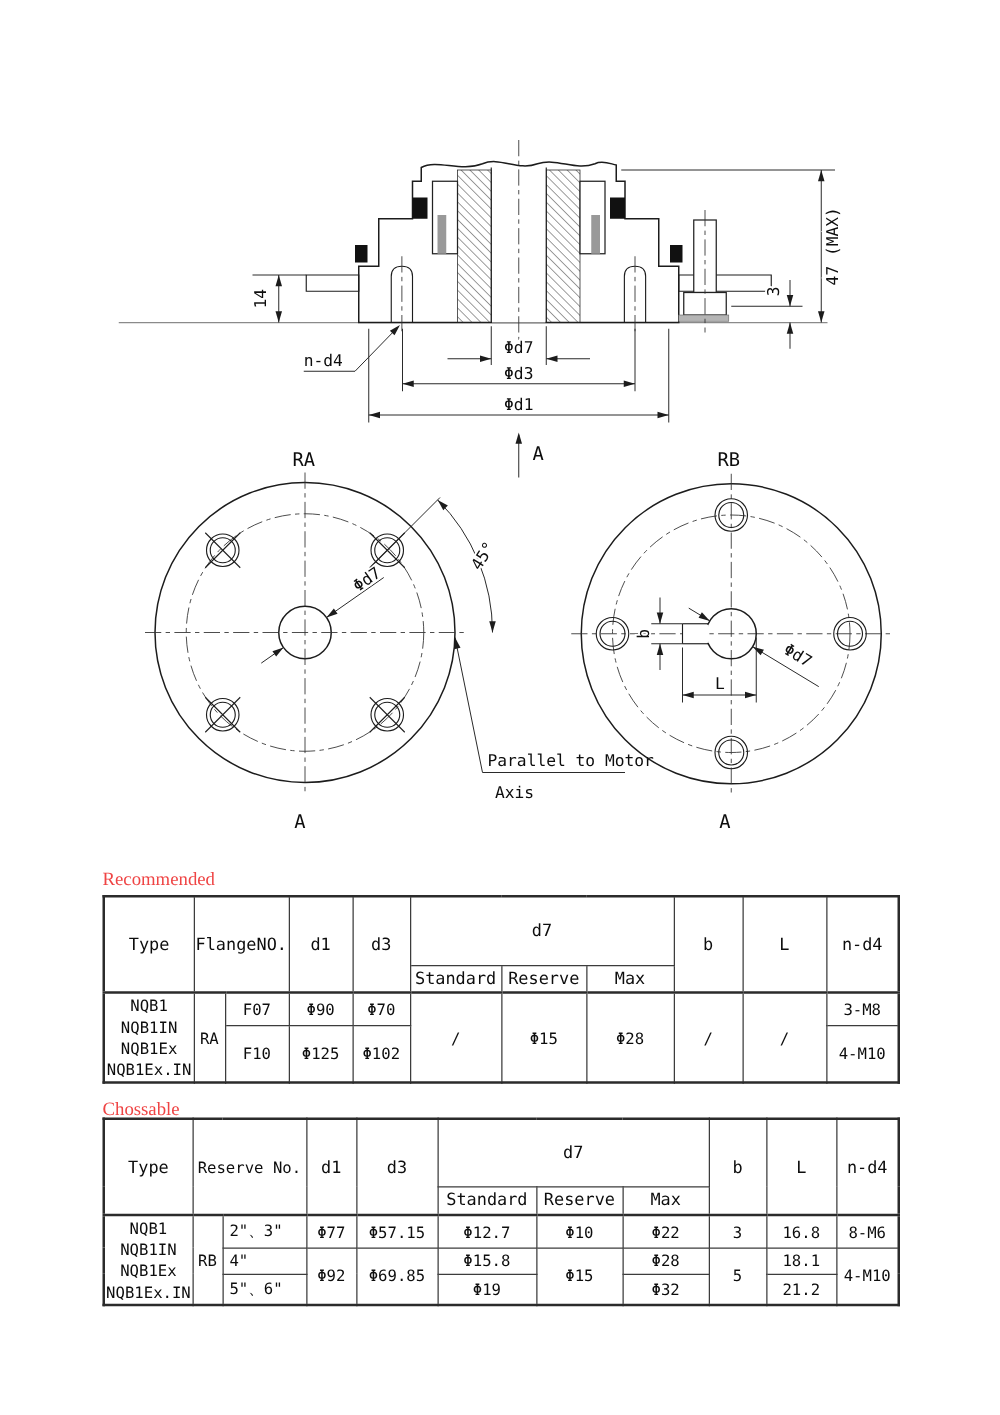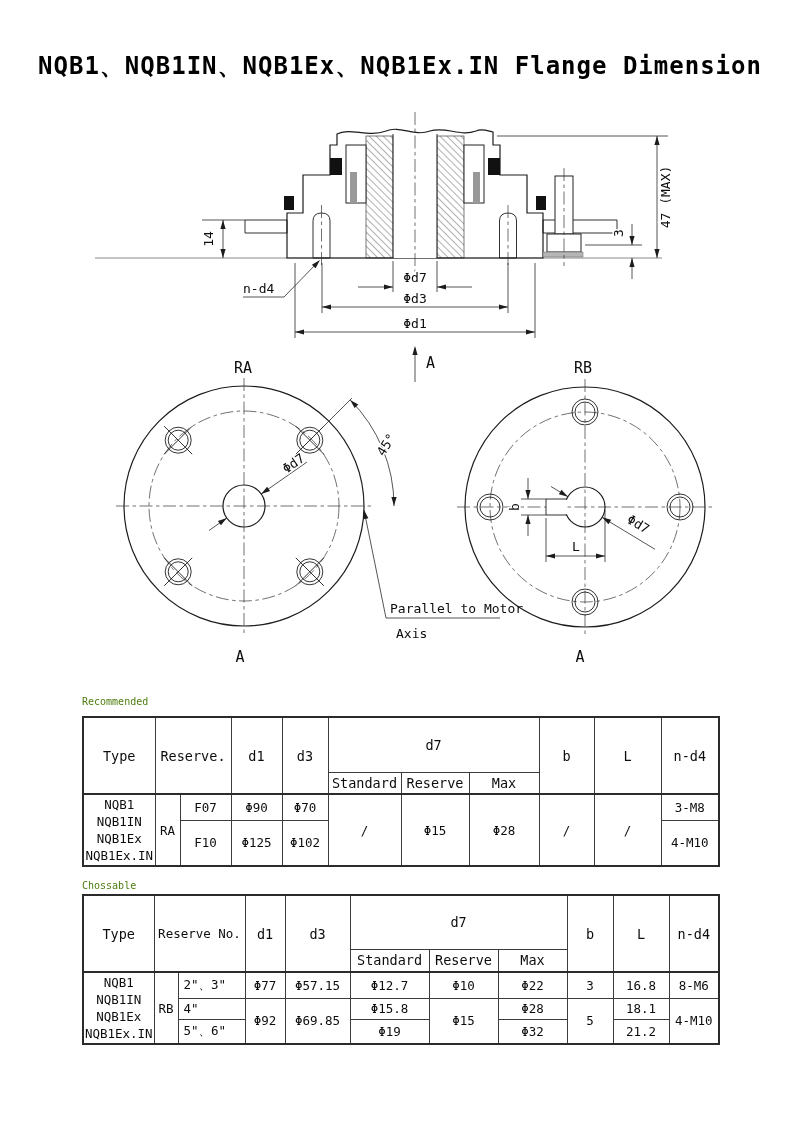--- a/index.html
+++ b/index.html
@@ -1,21 +1,21 @@
 <!DOCTYPE html>
 <html><head>
 <meta charset="utf-8">
 <style>
   html,body{margin:0;padding:0;background:#888;}
   #page{position:relative;width:800px;height:1132px;background:#ffffff;margin:0 auto;
         font-family:"DejaVu Sans Mono","Liberation Mono",monospace;color:#111;overflow:hidden;}
   .abs{position:absolute;}
   #title{top:50px;left:0;width:800px;text-align:center;font-size:24px;letter-spacing:1px;
          font-family:"DejaVu Sans Mono","Liberation Mono",monospace;font-weight:bold;color:#000;}
-  .tbl-head{font-size:10px;color:#4d7c0f;}
+  .tbl-head{font-size:15px;color:#ef4444;font-family:Liberation Serif, serif;}
   table.tbl{border-collapse:collapse;table-layout:fixed;border:2px solid #2b2b2b;background:#fff;}
   table.tbl th,table.tbl td{border:1px solid #3c3c3c;font-weight:normal;text-align:center;
         padding:0;font-size:12.5px;color:#0d0d0d;overflow:hidden;}
   table.tbl thead th{font-size:13.5px;}
   table.tbl tbody tr.first td{border-top:2px solid #2b2b2b;}
   td.typecell{text-align:left;font-size:11.5px;line-height:17px;padding-left:4px;vertical-align:middle;}
   
   .ln{stroke:#1c1c1c;stroke-width:1.2;fill:none;}
   .ln-t{stroke:#1c1c1c;stroke-width:0.9;fill:none;}
   .dim{stroke:#2a2a2a;stroke-width:0.8;fill:none;}
@@ -25,21 +25,20 @@
   text.dt{font-family:"DejaVu Sans Mono","Liberation Mono",monospace;font-size:13px;fill:#0d0d0d;
           paint-order:stroke;stroke:#ffffff;stroke-width:3px;}
   text.vt{font-family:"DejaVu Sans Mono","Liberation Mono",monospace;font-size:15px;fill:#0d0d0d;
           paint-order:stroke;stroke:#ffffff;stroke-width:3px;}
 </style>
 </head>
 <body>
 
 <div id="page">
 
-  <div id="title" class="abs">NQB1、NQB1IN、NQB1Ex、NQB1Ex.IN Flange Dimension</div>
 
   <svg class="abs" style="top:100px;left:0;" width="800" height="588" viewBox="0 0 800 588">
     <defs>
       <pattern id="h1" patternUnits="userSpaceOnUse" width="7" height="7" patternTransform="rotate(45)">
         <line x1="0" y1="0" x2="0" y2="7" stroke="#3a3a3a" stroke-width="0.8"></line>
       </pattern>
       <pattern id="h2" patternUnits="userSpaceOnUse" width="5" height="5" patternTransform="rotate(-45)">
         <line x1="0" y1="0" x2="0" y2="5" stroke="#3a3a3a" stroke-width="0.8"></line>
       </pattern>
     </defs>
@@ -283,21 +282,21 @@
         <col style="width:73px">
         <col style="width:68px">
         <col style="width:70px">
       <col style="width:55px">
         <col style="width:67px">
         <col style="width:58px">
     </colgroup>
     <thead>
       <tr style="height:55px;">
         <th rowspan="2">Type</th>
-        <th rowspan="2" colspan="2">Reserve.</th>
+        <th rowspan="2" colspan="2">FlangeNO.</th>
         <th rowspan="2">d1</th>
         <th rowspan="2">d3</th>
         <th colspan="3">d7</th>
         <th rowspan="2">b</th>
         <th rowspan="2">L</th>
         <th rowspan="2">n-d4</th>
       </tr>
       <tr style="height:22px;">
         <th>Standard</th>
         <th>Reserve</th>

